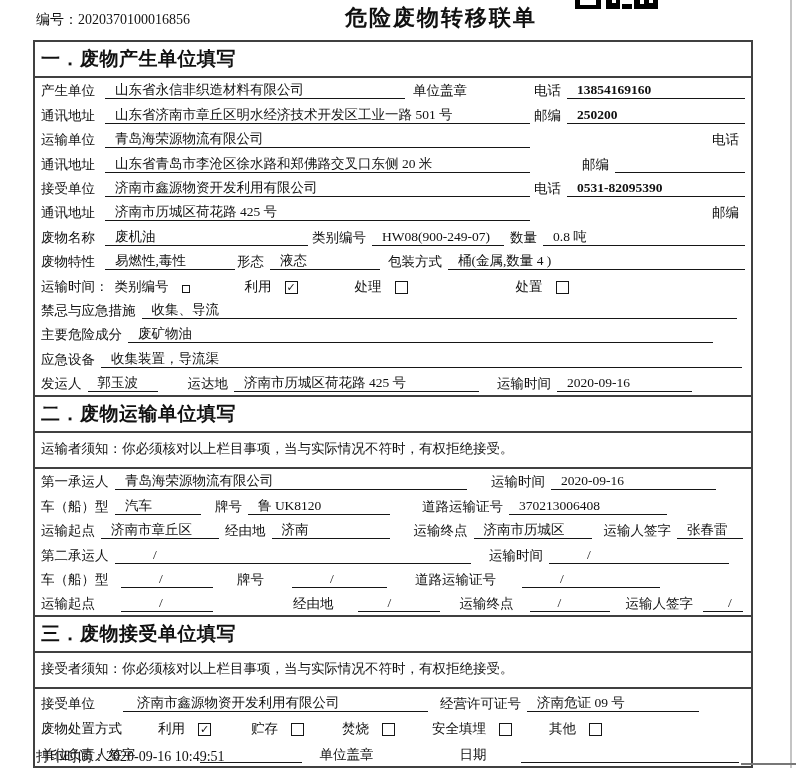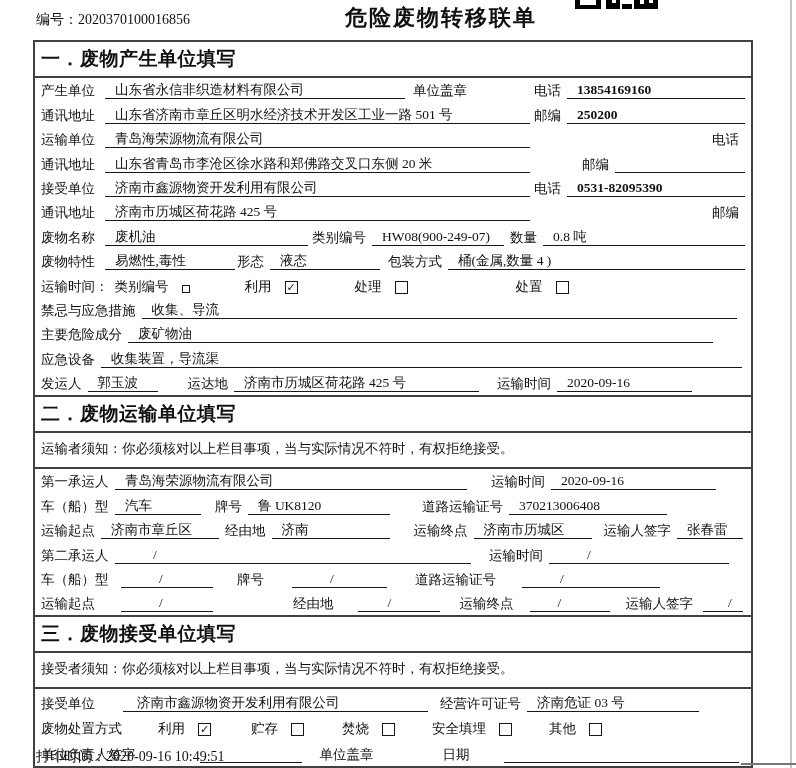--- a/index.html
+++ b/index.html
@@ -242,21 +242,21 @@
     <span class="val vg" style="margin-left:4px;margin-right:2px;padding-left:25px">/</span>
   </div>
 
   <div class="sec-head bt">三．废物接受单位填写</div>
   <div class="note">接受者须知：你必须核对以上栏目事项，当与实际情况不符时，有权拒绝接受。</div>
 
   <div class="row tall">
     <span class="lbl" style="min-width:60px">接受单位</span>
     <span class="val" style="width:305px;margin-left:22px;padding-left:14px">济南市鑫源物资开发利用有限公司</span>
     <span class="lbl" style="margin-left:12px">经营许可证号</span>
-    <span class="val" style="width:172px">济南危证 03 号</span>
+    <span class="val" style="width:172px">济南危证 09 号</span>
     <span class="sp"></span>
   </div>
 
 
   <div class="row tall">
     <span class="lbl">废物处置方式</span>
     <span class="lbl" style="margin-left:30px">利用</span>
       <span class="cb">✓</span>
     <span class="lbl" style="margin-left:40px">贮存</span>
       <span class="cb"></span>
@@ -265,21 +265,21 @@
     <span class="lbl" style="margin-left:37px">安全填埋</span>
       <span class="cb"></span>
     <span class="lbl" style="margin-left:37px">其他</span>
       <span class="cb"></span>
   </div>
 
   <div class="row tall">
     <span class="lbl">单位负责人签字</span>
     <span class="val" style="width:102px;margin-left:58px"></span>
     <span class="lbl" style="margin-left:18px">单位盖章</span>
-    <span class="lbl" style="margin-left:63px">日期</span>
+    <span class="lbl" style="margin-left:80px">日期</span>
     <span class="val vg" style="margin-left:28px;margin-right:6px"></span>
   </div>
 
 </div>
 
 <div class="ftr"><span>打印时间：</span><span>2020-09-16 10:49:51</span></div>
 
 <div class="edge-v"></div>
 <div class="edge-h"></div>
 

